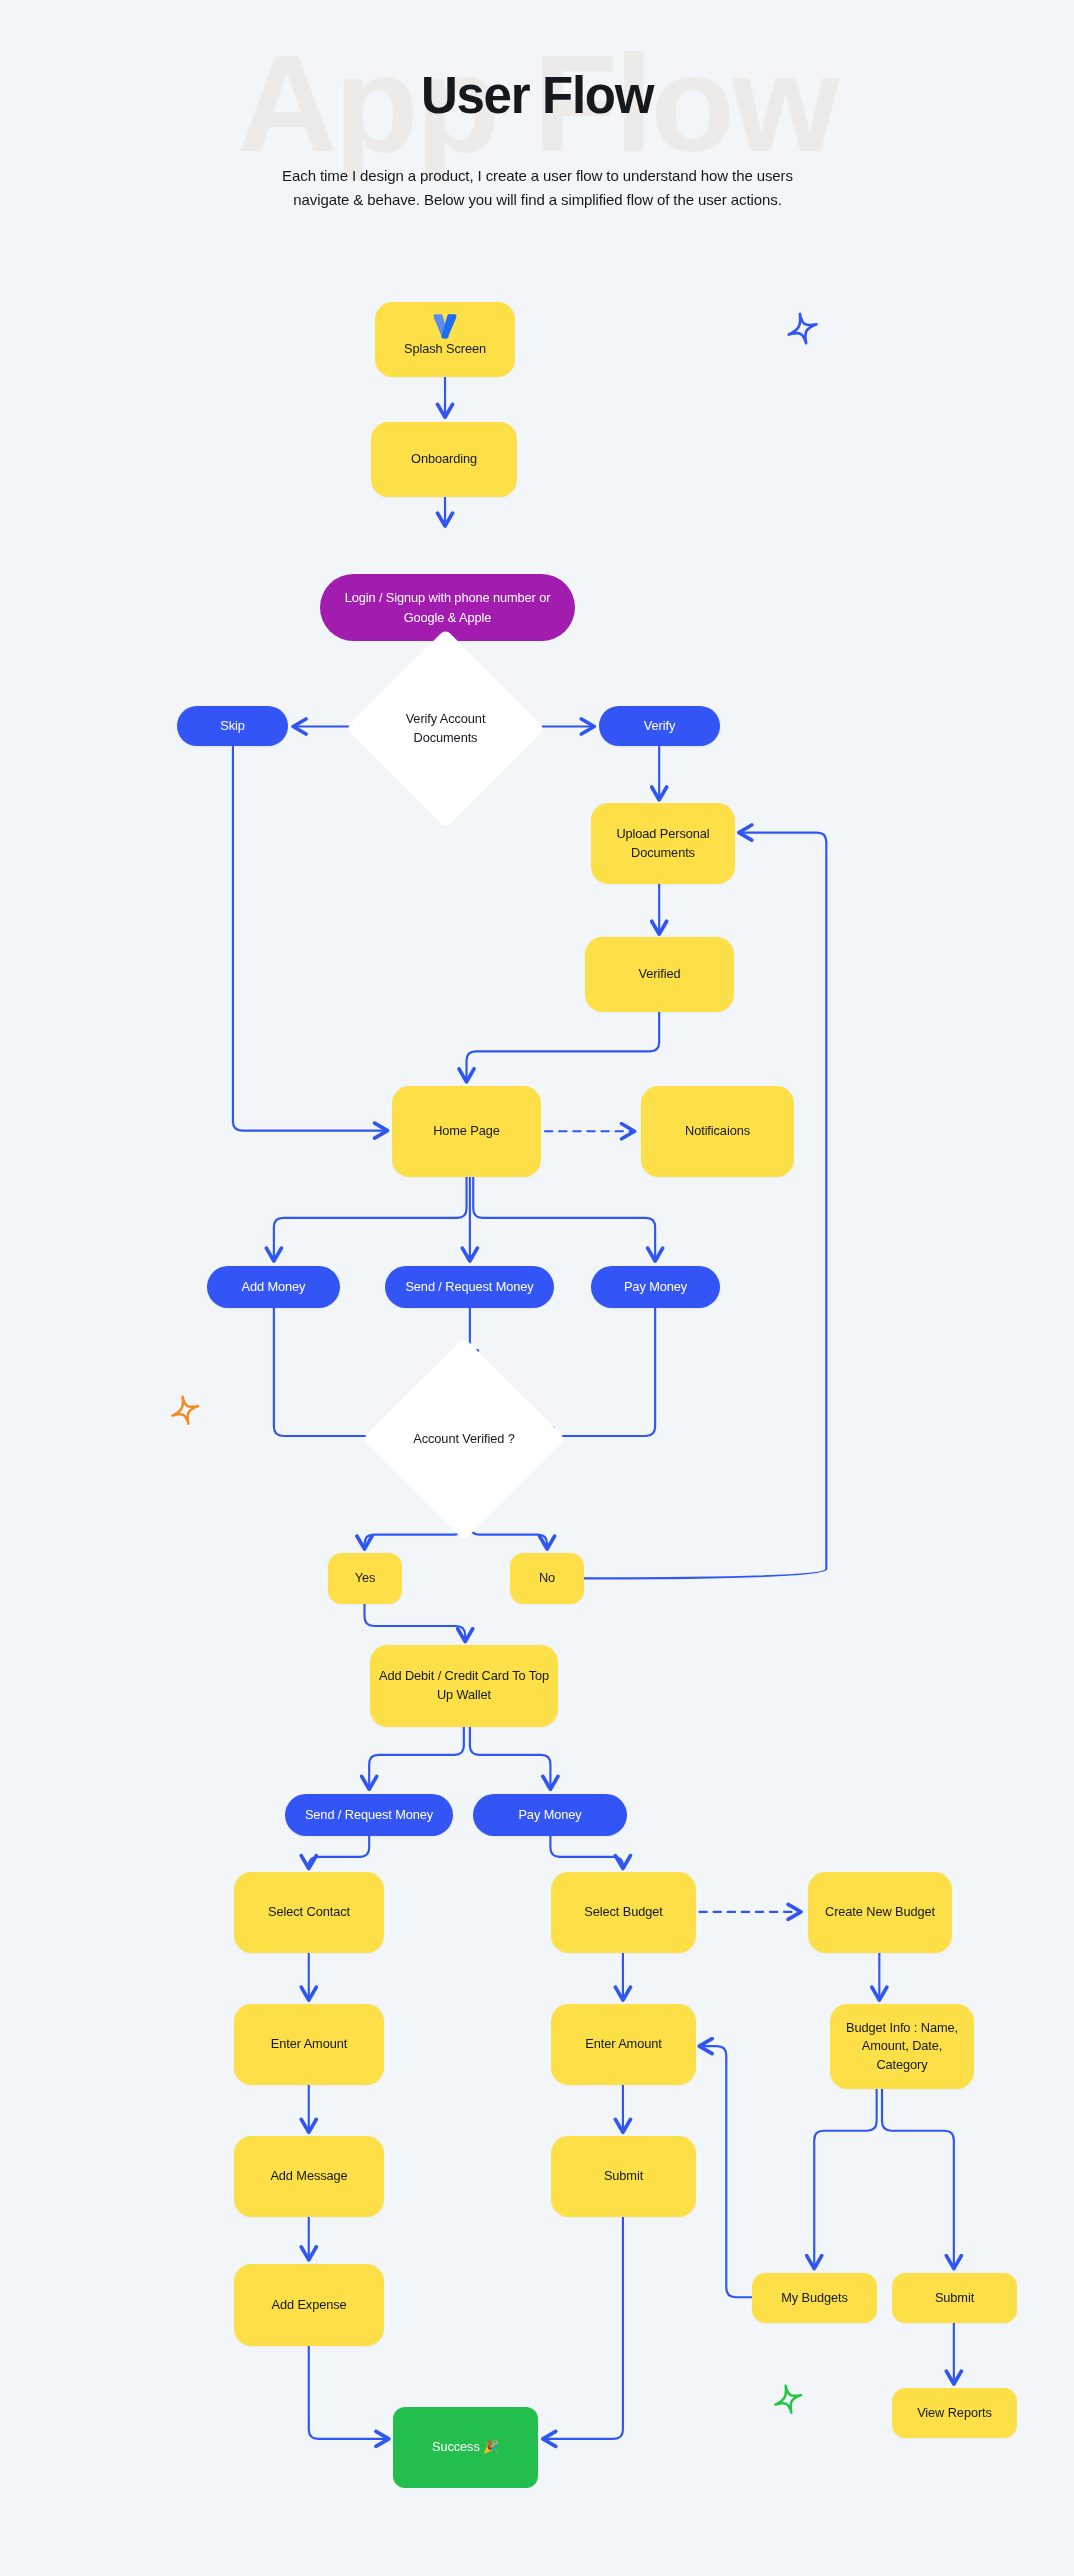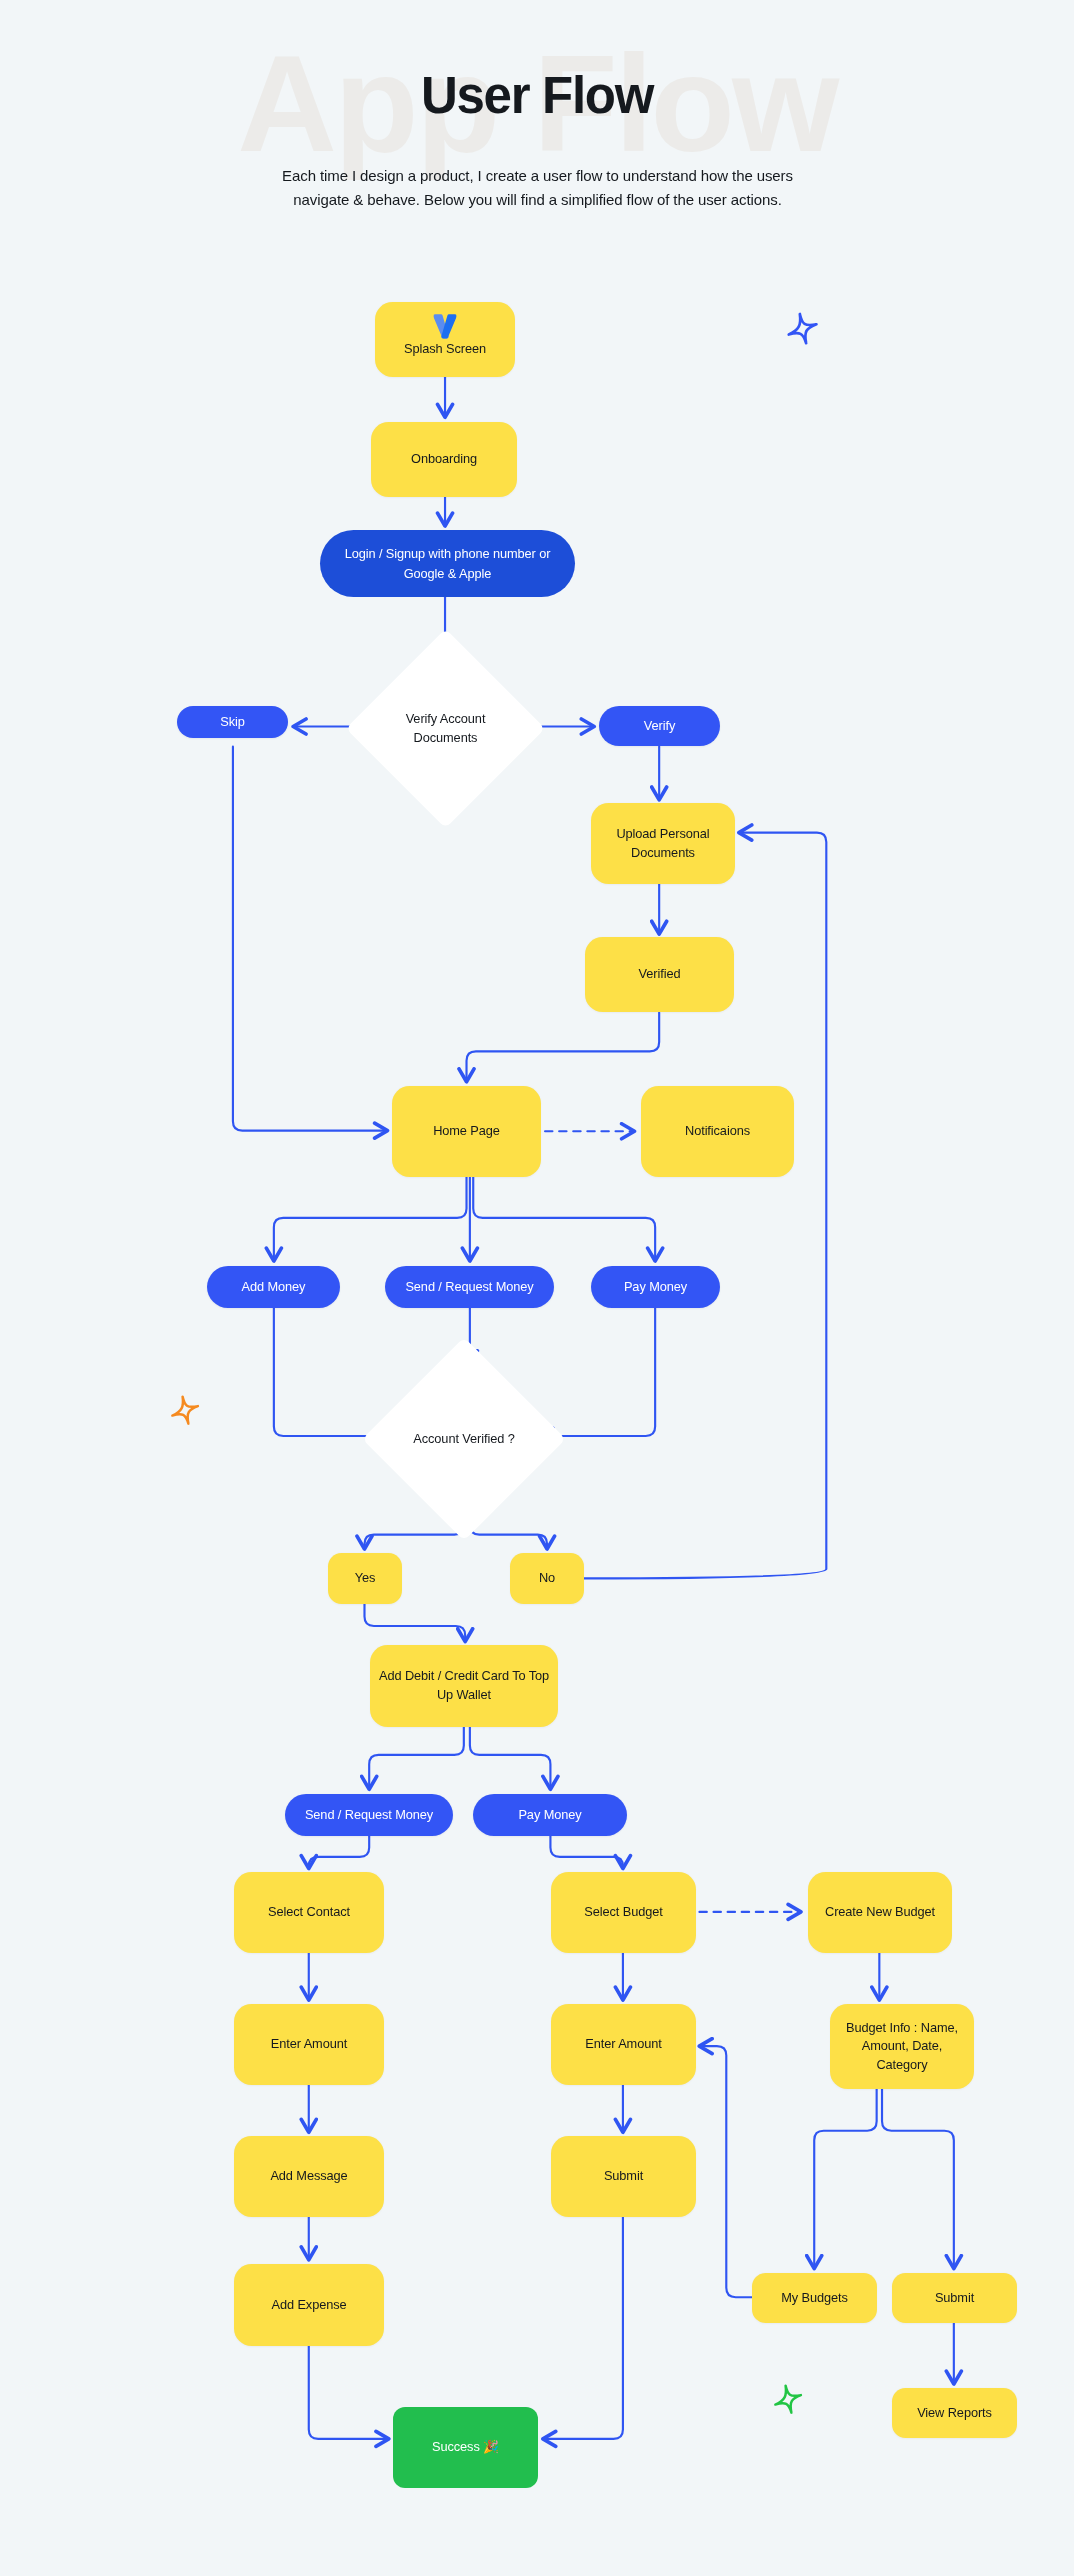--- a/index.html
+++ b/index.html
@@ -72,25 +72,26 @@
     border-radius: 17.5px;
     box-shadow: 0 0.7px 2px rgba(20,30,60,0.045);
   }
   .pill {
     background: #3355F5;
     color: #FFFFFF;
     border-radius: 671px;
     box-shadow: 0 0.7px 2px rgba(20,30,60,0.08);
   }
   .pill-lg {
-    background: #1d4ed8;
+    background: #a21caf;
     color: #FFFFFF;
     border-radius: 671px;
     font-size: 12.8px;
     line-height: 1.5;
+    margin-top: 44px;
   }
   .success {
     background: #22BE4E;
     color: #FFFFFF;
     border-radius: 12px;
     font-size: 12.8px;
   }
   .diamond { background: transparent; }
   .diamond .dshape {
     position: absolute;
@@ -222,21 +223,21 @@
 
   <div class="node pill-lg" style="left:320px;top:530px;width:255px;height:67px;">
     <span>Login / Signup with phone number or Google &amp; Apple</span>
   </div>
 
   <div class="node diamond" style="left:375px;top:658px;width:141px;height:141px;">
     <div class="dshape"></div>
     <span class="dlabel">Verify Account Documents</span>
   </div>
 
-  <div class="node pill" style="left:177px;top:706px;width:111px;height:32px;">
+  <div class="node pill" style="left:177px;top:706px;width:111px;height:40px;">
     <span>Skip</span>
   </div>
 
   <div class="node pill" style="left:599px;top:706px;width:121px;height:40px;">
     <span>Verify</span>
   </div>
 
   <div class="node card" style="left:585px;top:937px;width:149px;height:75px;">
     <span>Verified</span>
   </div>

